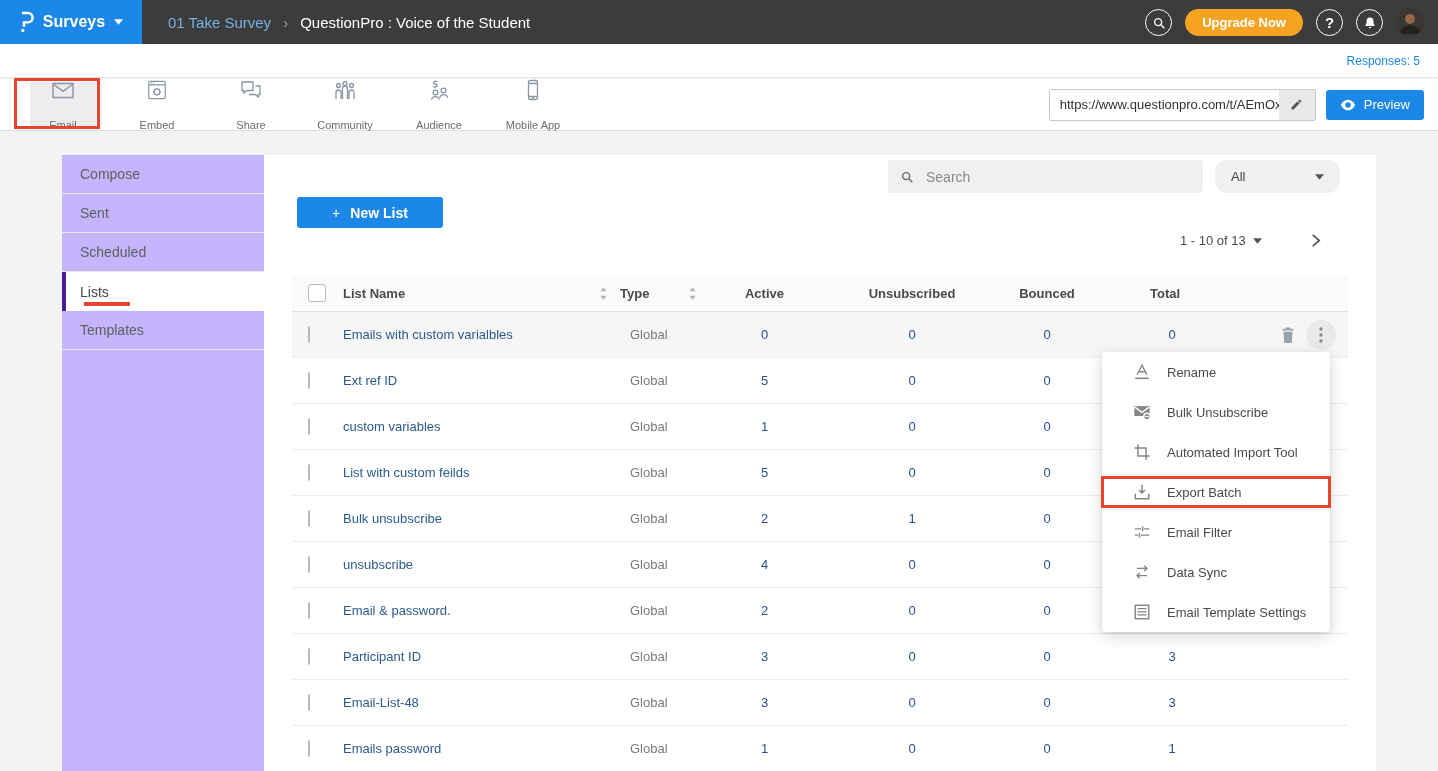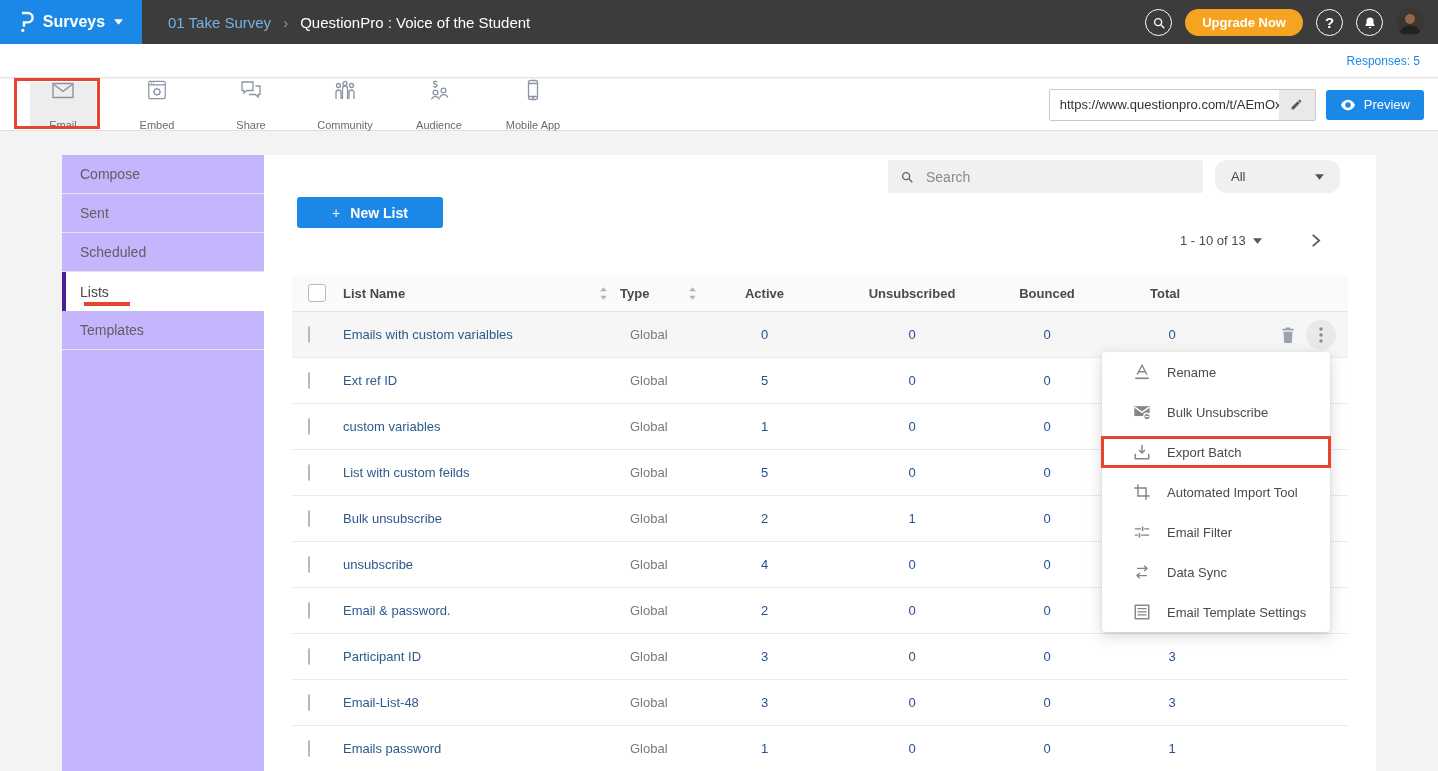--- a/index.html
+++ b/index.html
@@ -626,39 +626,39 @@
                 <path d="M2 4.5l8 6 8-6" stroke="#fff" stroke-width="1.6"></path>
                 <circle cx="15.5" cy="15" r="3.6" fill="currentColor" stroke="#fff"></circle>
                 <path d="M13.6 15h3.8" stroke="#fff" stroke-width="1.4"></path>
               </svg>
             </span>
     <span class="menu-label">Bulk Unsubscribe</span>
   </div>
           <div class="menu-item">
     <span class="icn-slot">
               <svg viewBox="0 0 20 20" fill="none" stroke="currentColor" stroke-width="1.6">
+                <path d="M5.5 1.5v13h13"></path>
+                <path d="M1.5 5.5h13v13"></path>
+              </svg>
+            </span>
+    <span class="menu-label">Automated Import Tool</span>
+  </div>
+          <div class="menu-item">
+    <span class="icn-slot">
+              <svg viewBox="0 0 20 20" fill="none" stroke="currentColor" stroke-width="1.6">
                 <path d="M10 2v9M6.7 7.8L10 11l3.3-3.2"></path>
                 <path d="M2.5 12v5.5h15V12"></path>
               </svg>
             </span>
     <span class="menu-label">Export Batch</span>
   <div class="ann-box ann-menu"></div>
           </div>
           <div class="menu-item">
     <span class="icn-slot">
               <svg viewBox="0 0 20 20" fill="none" stroke="currentColor" stroke-width="1.6">
-                <path d="M5.5 1.5v13h13"></path>
-                <path d="M1.5 5.5h13v13"></path>
-              </svg>
-            </span>
-    <span class="menu-label">Automated Import Tool</span>
-  </div>
-          <div class="menu-item">
-    <span class="icn-slot">
-              <svg viewBox="0 0 20 20" fill="none" stroke="currentColor" stroke-width="1.6">
                 <path d="M2 6.5h7M12.5 6.5H18M2 13.5h3.5M9 13.5h9"></path>
                 <path d="M10.7 4v5M7.2 11v5"></path>
               </svg>
             </span>
     <span class="menu-label">Email Filter</span>
   </div>
           <div class="menu-item">
     <span class="icn-slot">
               <svg viewBox="0 0 20 20" fill="none" stroke="currentColor" stroke-width="1.6">
                 <path d="M4.5 6h11M12.5 3l3 3-3 3"></path>

